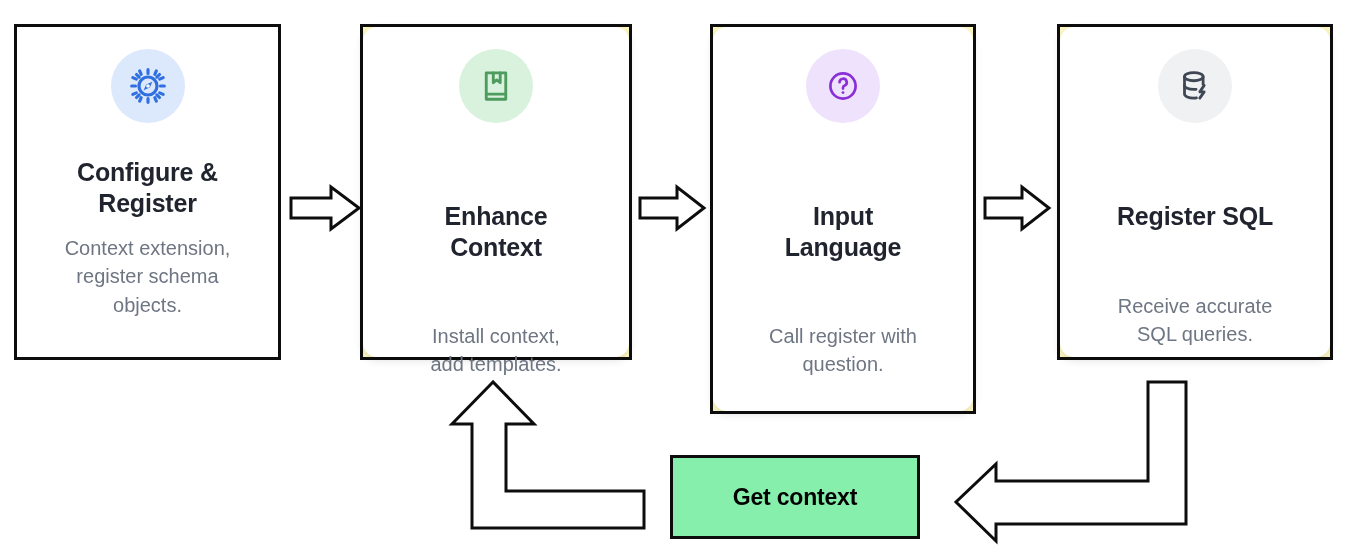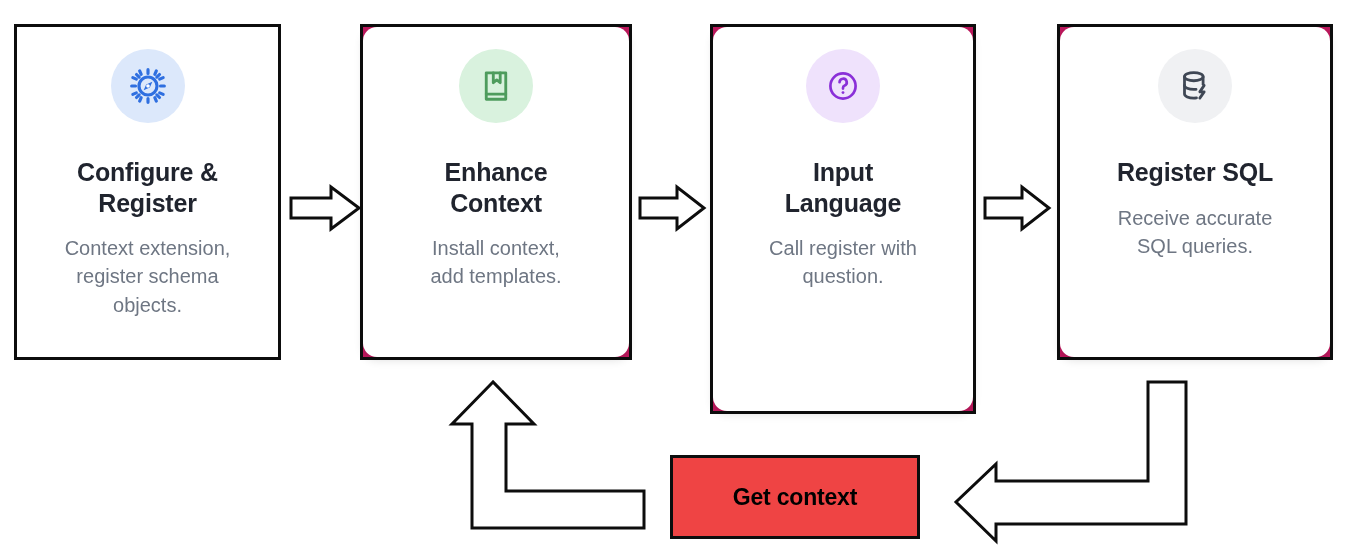--- a/index.html
+++ b/index.html
@@ -18,35 +18,36 @@
     height: 552px;
     background: #ffffff;
     overflow: hidden;
   }
 
   
   .card {
     position: absolute;
     box-sizing: border-box;
     border: 3px solid #0d0d0d;
-    background: #be185d;
+    background: #fef9c3;
   }
   .card-inner {
     position: absolute;
     inset: 0;
     box-sizing: border-box;
     background: #ffffff;
     display: flex;
     flex-direction: column;
     align-items: center;
     padding-top: 22px;
   }
   .card.rounded .card-inner {
     border-radius: 14px;
     box-shadow: 0 3px 10px rgba(0,0,0,0.13);
+    gap: 44px;
   }
 
   .icon-circle {
     width: 74px;
     height: 74px;
     border-radius: 50%;
     display: flex;
     align-items: center;
     justify-content: center;
     flex: 0 0 auto;
@@ -79,21 +80,21 @@
     position: absolute;
     pointer-events: none;
   }
   .connector svg { display: block; overflow: visible; }
 
   
   .ctx-box {
     position: absolute;
     box-sizing: border-box;
     border: 3px solid #0d0d0d;
-    background: #ef4444;
+    background: #86efac;
     display: flex;
     align-items: center;
     justify-content: center;
   }
   .ctx-label {
     font-size: 23px;
     font-weight: bold;
     color: #000000;
     letter-spacing: -0.2px;
   }

